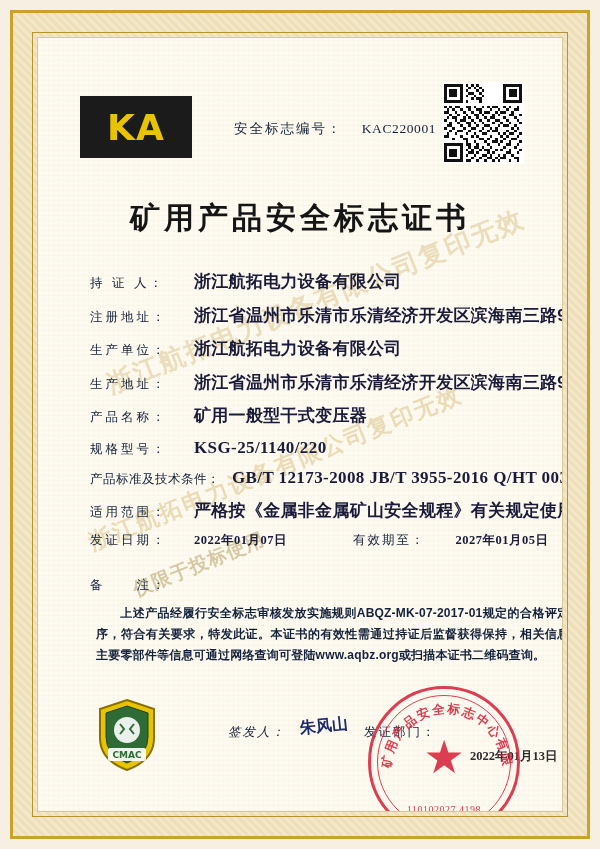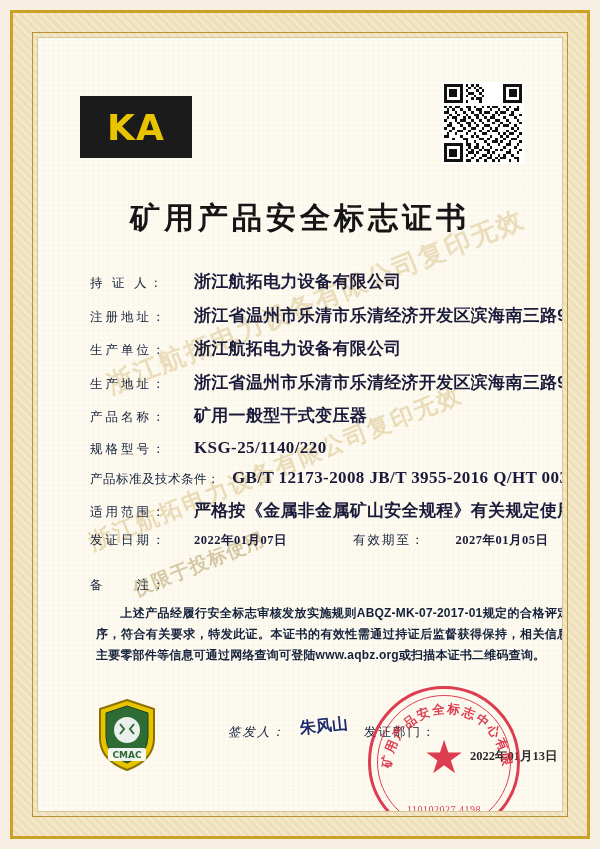--- a/index.html
+++ b/index.html
@@ -314,20 +314,24 @@
 <div class="page">
   <div class="border-outer">
     <div class="border-mid"></div>
     <div class="border-inner">
       <div class="guilloche"></div>
 
       <div class="logo">
         <span class="logo-text">KA</span>
       </div>
 
+      <div class="serial-row">
+        <span class="serial-label">安全标志编号：</span>
+        <span class="serial-value">KAC220001</span>
+      </div>
 
       <div class="qr">
         <svg width="78" height="78" viewBox="0 0 29 29" shape-rendering="crispEdges">
           <rect width="29" height="29" fill="#ffffff"></rect>
           <g fill="#111111">
             <rect x="0" y="0" width="7" height="1"></rect>
               <rect x="0" y="6" width="7" height="1"></rect>
             <rect x="0" y="0" width="1" height="7"></rect>
               <rect x="6" y="0" width="1" height="7"></rect>
             <rect x="2" y="2" width="3" height="3"></rect>

